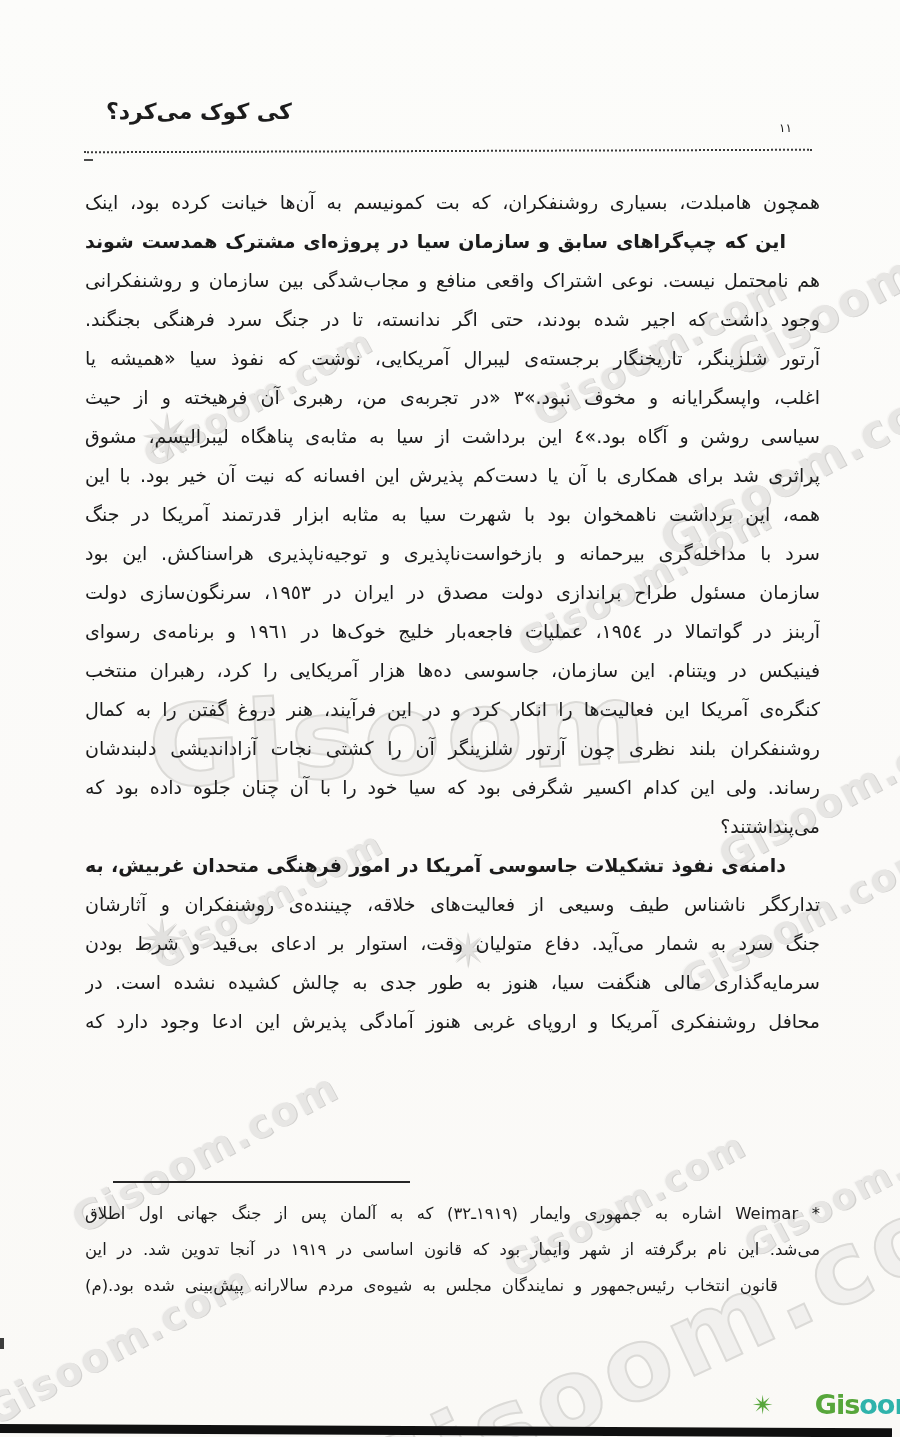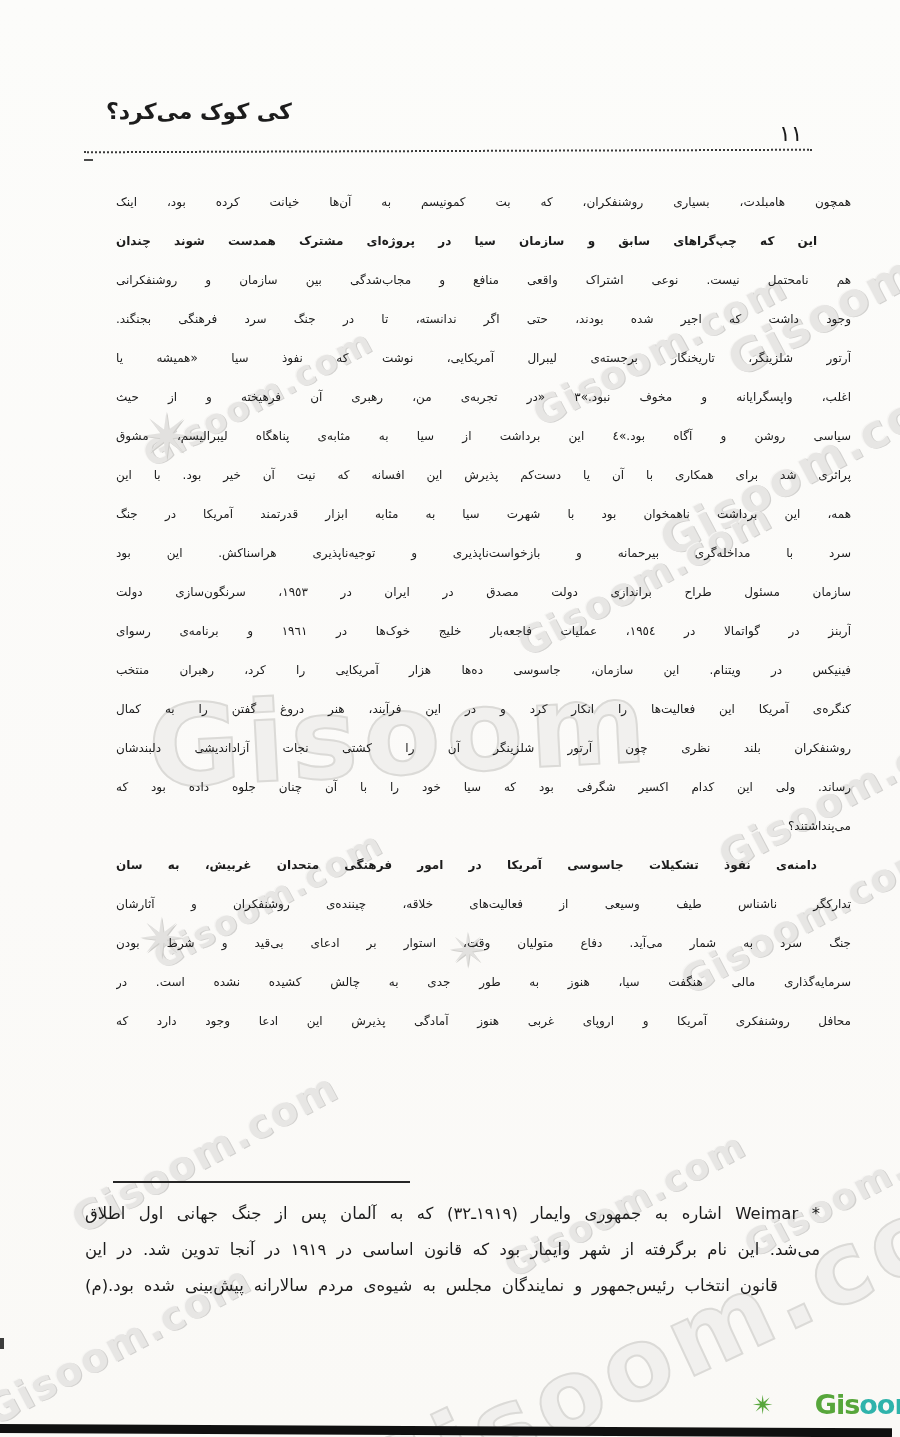--- a/index.html
+++ b/index.html
@@ -24,34 +24,34 @@
     position:absolute; z-index:1; user-select:none; font-weight:normal;
     color:#e2e1df; text-shadow:1px 1px 0 #cfcecb;
     transform:translate(-50%,-50%);
   }
   
   .running-title {
     position:absolute; z-index:2; left:106px; top:99px;
     font-size:22px; font-weight:bold; direction:rtl;
   }
   .page-number {
-    position:absolute; z-index:2; left:779px; top:121px; font-size:22px;
+    position:absolute; z-index:2; left:779px; top:121px; font-size:12px;
   }
   .header-rule {
     position:absolute; z-index:2; left:84px; top:150px; width:728px;
     border-top:2px dotted #3a3a3a; transform:rotate(-0.2deg);
   }
   .header-tick {
     position:absolute; z-index:2; left:84px; top:159px; width:9px;
     border-top:2px solid #4a4a4a;
   }
   
   .body-text {
     position:absolute; z-index:2; left:85px; top:183px; width:735px;
-    direction:rtl; font-size:12px; line-height:39px;margin-left:31px;
+    direction:rtl; font-size:19px; line-height:39px;
   }
   .line {
     height:39px; overflow:hidden;
     text-align:justify; text-align-last:justify;
   }
   .line.pf { padding-right:34px;font-weight:bold; }
   .line.pl { text-align-last:right; }
   
   .footnote-rule {
     position:absolute; z-index:2; left:113px; top:1181px; width:297px;

